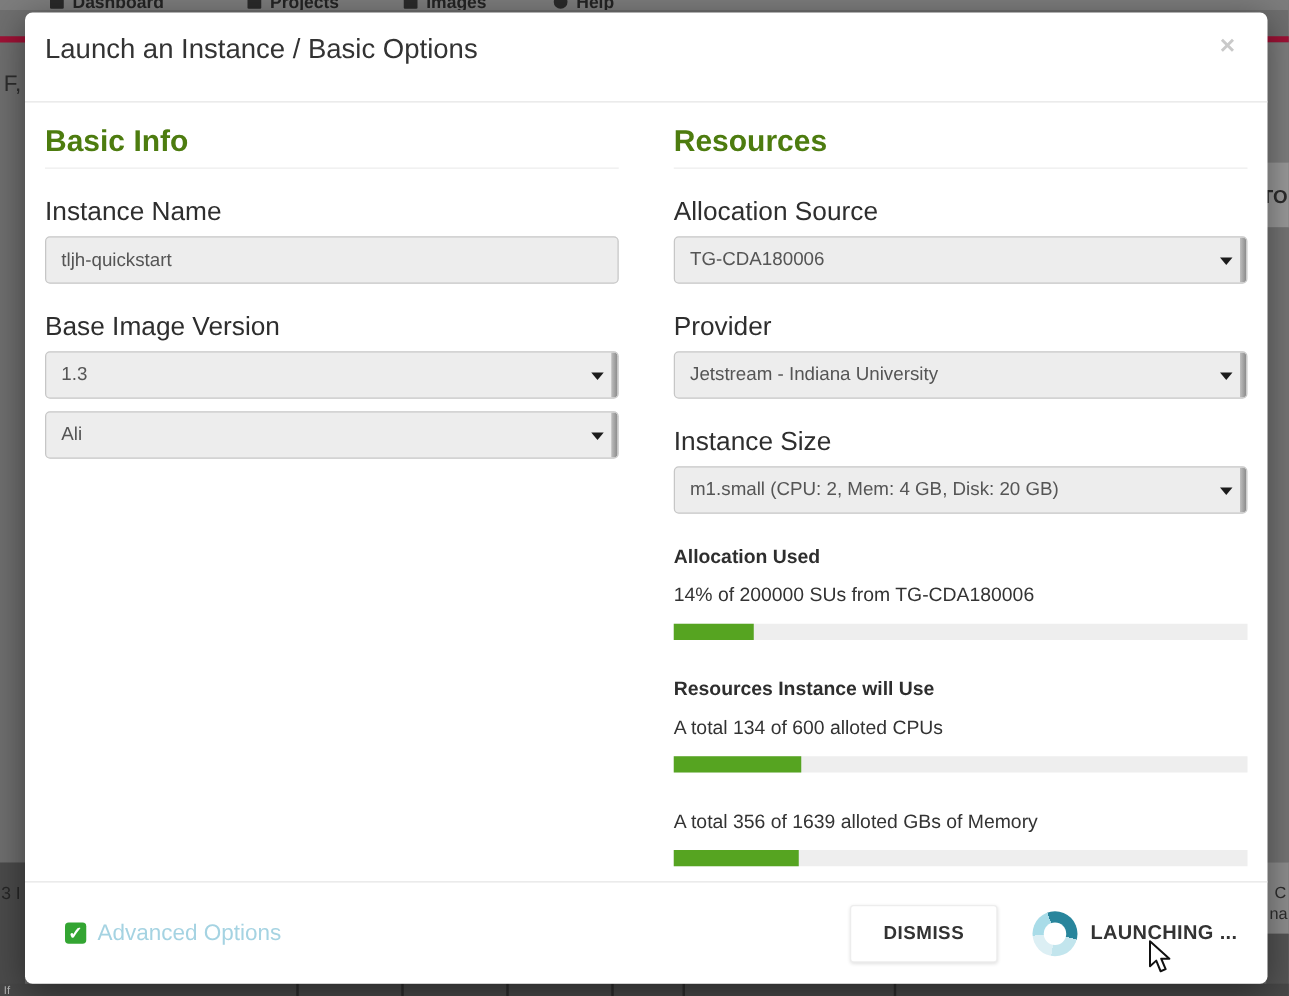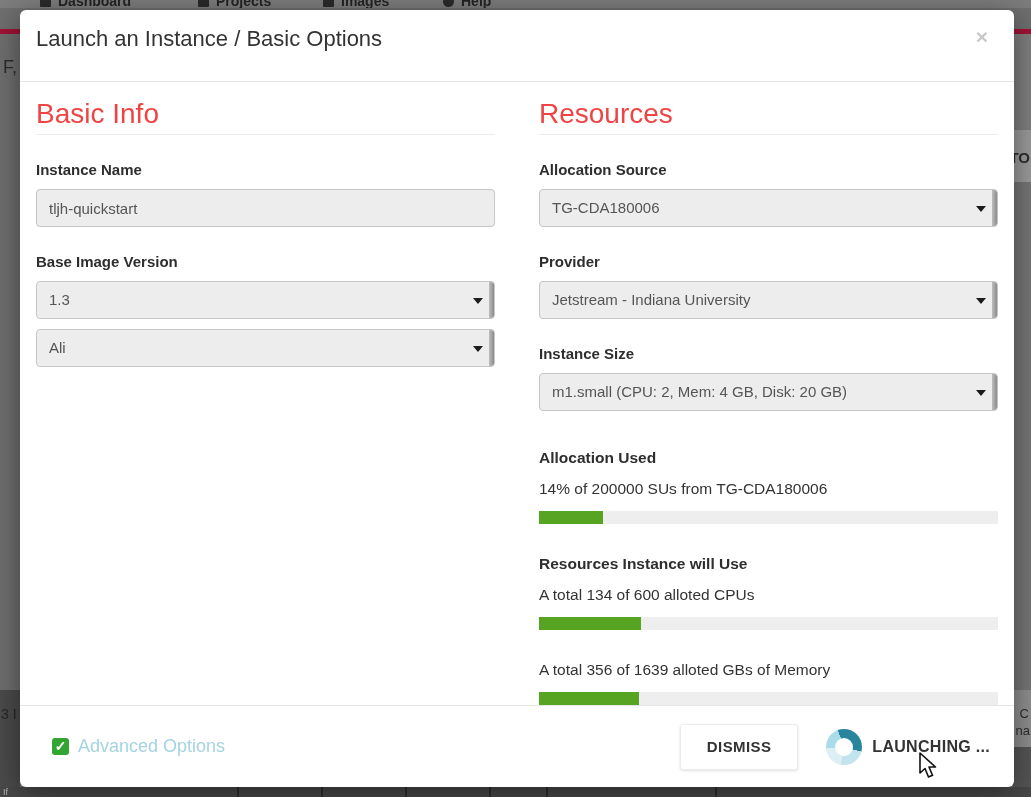--- a/index.html
+++ b/index.html
@@ -28,33 +28,33 @@
 
   
   .modal { position:absolute; left:20px; top:10px; width:994px; height:777px;
     background:#ffffff; border-radius:6px; box-shadow:0 6px 30px rgba(0,0,0,0.45); z-index:10; }
   .modal-header { position:relative; height:72px; border-bottom:1px solid #e5e5e5; }
   .modal-title { position:absolute; left:16px; top:16px; font-size:22px; font-weight:normal; color:#333; }
   .modal-close { position:absolute; right:26px; top:16px; font-size:21px; font-weight:bold;
     color:#c9c9c9; cursor:pointer; line-height:1; }
   .modal-body { display:flex; gap:44px; padding:0 16px; }
   .col { width:459px; }
-  .sec-heading { margin-top:18px; font-size:28px; font-weight:normal; color:#ef4444;
+  .sec-heading { margin-top:18px; font-size:24px; font-weight:bold; color:#4d7c0f;
     line-height:28px; padding-bottom:6px; border-bottom:1px solid #ededed; }
-  .field-label { margin-top:26px; font-size:15px; font-weight:bold; color:#2e2e2e; line-height:18px; }
+  .field-label { margin-top:26px; font-size:21px; font-weight:normal; color:#2e2e2e; line-height:18px; }
   .ctl { margin-top:10px; height:38px; width:100%; background:#ededed;
     border:1px solid #c6c6c6; border-radius:4px; font-size:15px; color:#555;
     padding:0 12px; line-height:36px; }
   input.ctl { font-family:"Liberation Sans", sans-serif; }
   .select { position:relative; padding-right:34px; overflow:hidden; white-space:nowrap; cursor:pointer; }
   .select::before { content:""; position:absolute; right:0; top:0; bottom:0; width:5px;
     background:linear-gradient(to right,#bfbfbf,#8a8a8a); border-radius:0 3px 3px 0; }
   .select::after { content:""; position:absolute; right:11px; top:16px; width:0; height:0;
     border-left:5px solid transparent; border-right:5px solid transparent; border-top:6px solid #1c1c1c; }
-  .usage-heading { margin-top:38px; font-size:15.5px; font-weight:bold; color:#2e2e2e; line-height:18px; }
+  .usage-heading { margin-top:26px; font-size:15.5px; font-weight:bold; color:#2e2e2e; line-height:18px; }
   .usage-heading.gap { margin-top:31px; }
   .usage-text { margin-top:13px; font-size:15.5px; color:#333; line-height:18px; }
   .progress { margin-top:13px; height:13px; width:100%; background:#eeeeee; }
   .progress > span { display:block; height:100%; background:#56a421; }
 
   .modal-footer { position:absolute; left:0; right:0; bottom:0; height:82px;
     border-top:1px solid #e5e5e5; display:flex; align-items:center;
     justify-content:space-between; padding:0 24px 0 32px; }
   .adv-link { display:flex; align-items:center; gap:9px; font-size:18px;
     color:#a5d3e2; cursor:pointer; }

